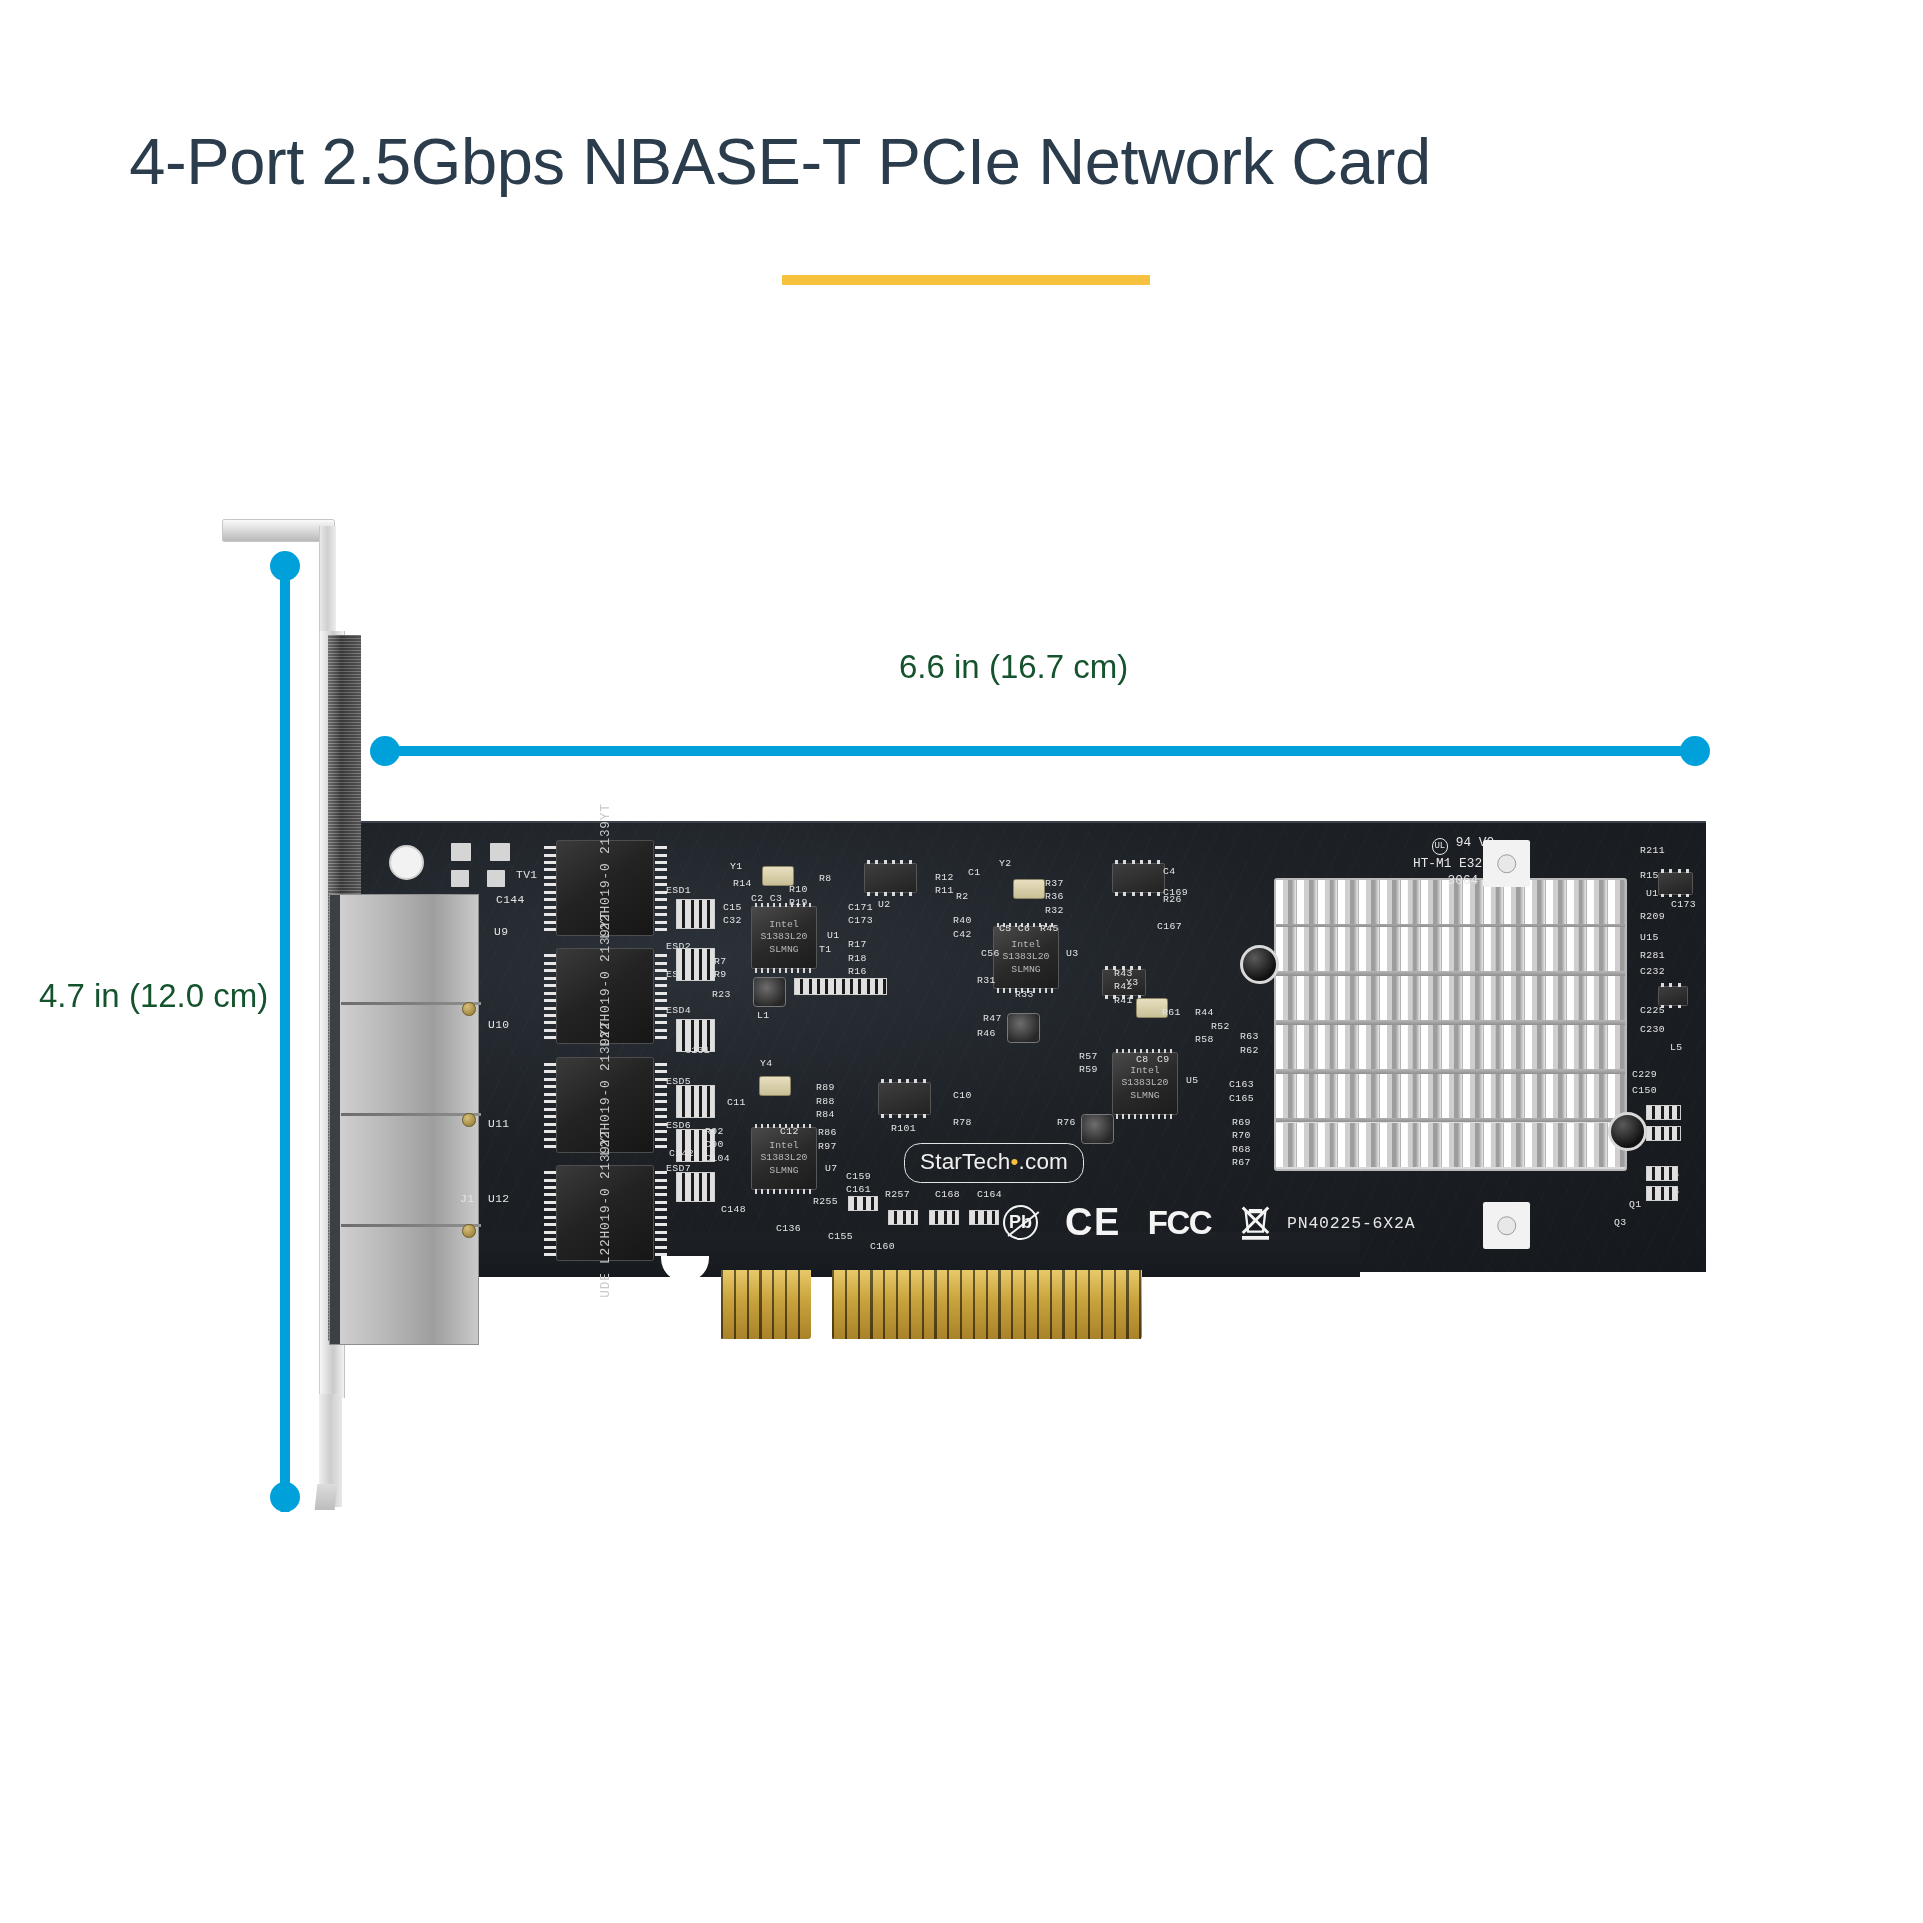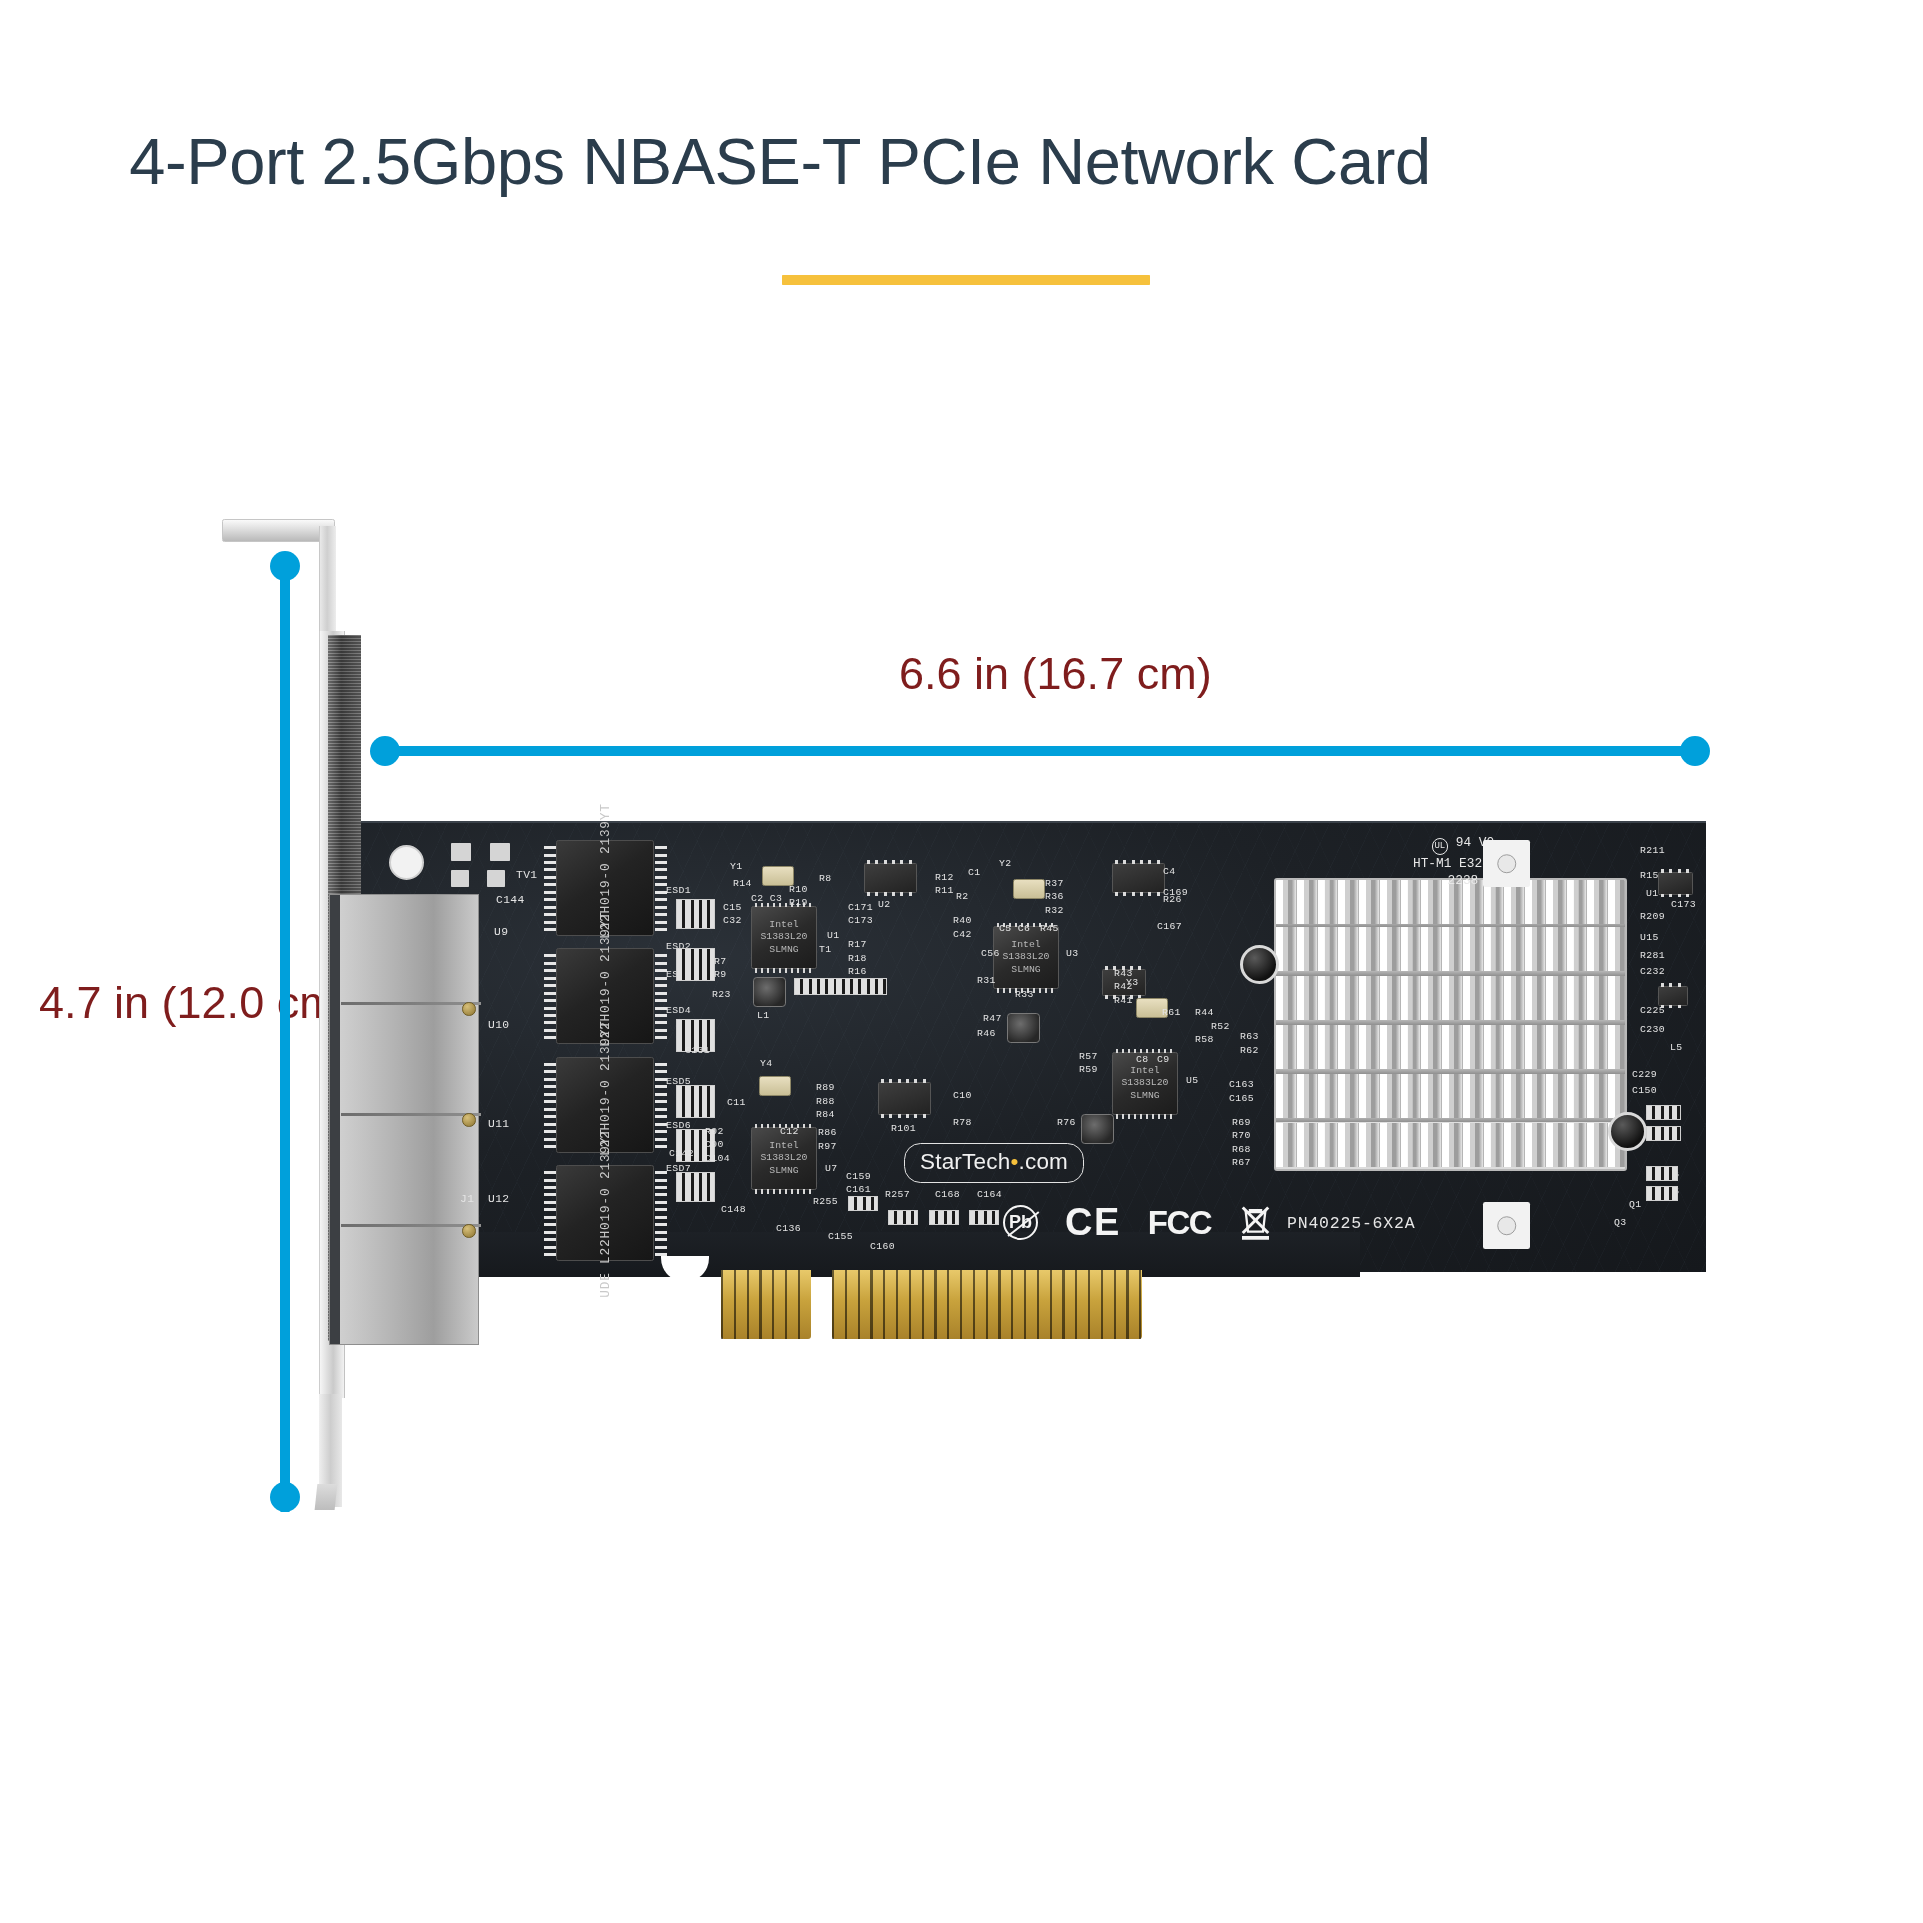--- a/index.html
+++ b/index.html
@@ -19,21 +19,21 @@
     color: #2b3d4c;
     white-space: nowrap;
   }
   .title-rule {
     position: absolute; left: 782px; top: 275px;
     width: 368px; height: 9.8px; background: #F6C13C; border-radius: 0.8px;
   }
 
   
   .dim-label {
-    position: absolute; color: #7f1d1d; font-size: 45px; white-space: nowrap;
+    position: absolute; color: #14532d; font-size: 33px; white-space: nowrap;
   }
   #dim-h-label { left: 899px; top: 648px; }
   #dim-v-label { left: 39px; top: 977px; }
 
   .dimline-h {
     position: absolute; height: 9.8px; background: #00A0DB; border-radius: 1.5px;
   }
   .dimline-v {
     position: absolute; width: 9.8px; background: #00A0DB; border-radius: 1.5px;
   }
@@ -679,21 +679,21 @@
         <div class="fin"></div>
       </div>
   </div>
   <div class="hs-screw" id="hs-screw-tl"></div>
   <div class="hs-screw" id="hs-screw-br"></div>
 
   <div id="ul-mark">
     <span id="ul-badge">UL</span>
     <span>94 V0</span><br>
     <span>HT-M1 E327182</span><br>
-    <span>2238</span>
+    <span>3064</span>
   </div>
   <div class="mount-pad" style="left:1483px; top:840px">
       <i></i>
     </div>
   <div class="mount-pad" style="left:1483px; top:1202px">
       <i></i>
     </div>
 
   <div id="pn-text">PN40225-6X2A</div>
 

